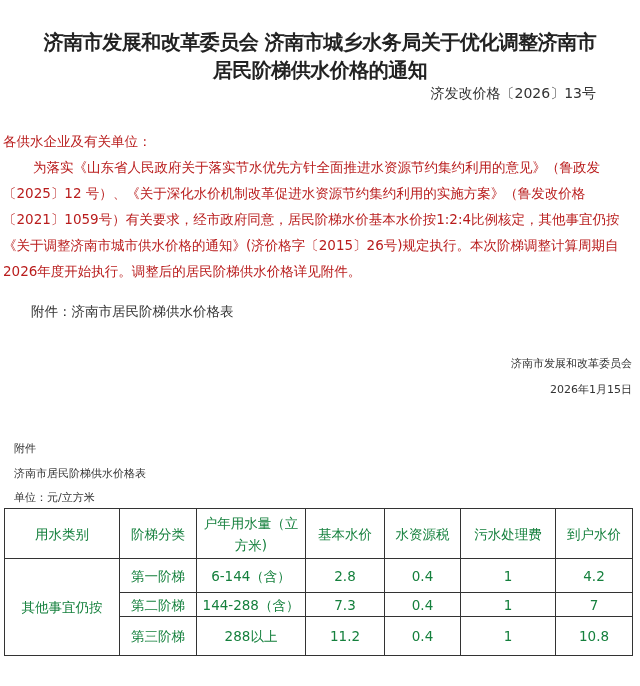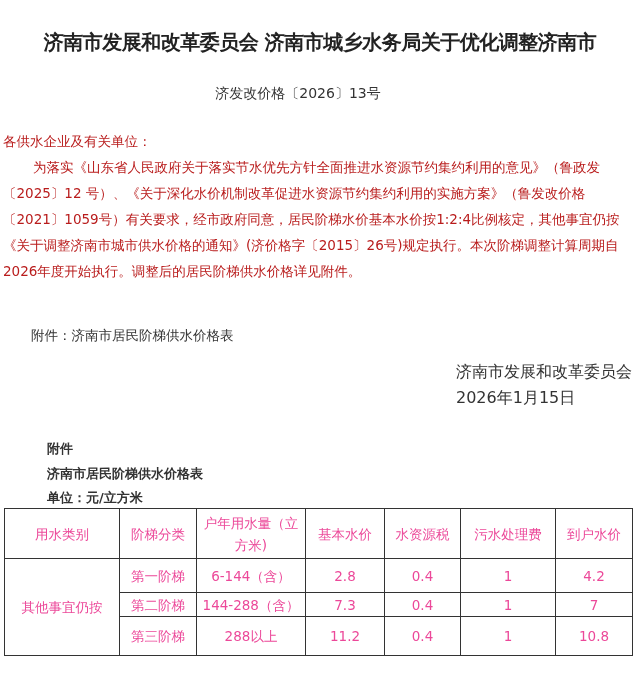--- a/index.html
+++ b/index.html
@@ -8,57 +8,58 @@
       font-family: "DejaVu Sans", "Liberation Sans", sans-serif;
       color: #333333;
     }
     .title {
       position: absolute; left: 0; top: 28px; width: 640px;
       text-align: center; font-size: 20px; font-weight: bold; line-height: 28px;
       color: #222222; letter-spacing: -0.5px;
     }
     .docno {
       position: absolute; left: 0; top: 83px; width: 596px;
-      text-align: center; font-size: 14px; line-height: 20px; color: #333;
+      text-align: right; font-size: 14px; line-height: 20px; color: #333;
     }
     .body {
       position: absolute; left: 3px; top: 128px; width: 634px;
       font-size: 13.5px; line-height: 26px; color: #b91c1c;
     }
     .body p { margin: 0; }
     .indent { text-indent: 30px; }
     .attach-note {
-      position: absolute; left: 31px; top: 300px; font-size: 13.5px; line-height: 22px; margin-top: 24px;
+      position: absolute; left: 31px; top: 300px; font-size: 13.5px; line-height: 22px;
     }
     .sign {
-      position: absolute; right: 8px; top: 359px; 
-      font-size: 16px; line-height: 26px;
+      position: absolute; right: 8px; top: 351px; text-align: right;
+      font-size: 11px; line-height: 26px;
     }
     .appendix {
-      position: absolute; left: 47px; top: 437px; font-size: 13px; line-height: 24.5px; font-weight: bold;
+      position: absolute; left: 14px; top: 437px; font-size: 11px; line-height: 24.5px;
     }
     table.price {
       position: absolute; left: 4px; top: 508px;
       border-collapse: collapse; table-layout: fixed;
-      font-size: 13.5px; color: #ec4899;
+      font-size: 13.5px; color: #15803d;
     }
     table.price td {
       border: 1.5px solid #333; text-align: center; vertical-align: middle;
       padding: 0 4px; line-height: 22px;
     }
     tr.h { height: 50px; }
     tr.r1 { height: 34px; }
     tr.r2 { height: 24px; }
     tr.r3 { height: 39px; }
   </style>
 </head>
 <body>
 
 <div class="title">
   <div>济南市发展和改革委员会 济南市城乡水务局关于优化调整济南市</div>
+  <div>居民阶梯供水价格的通知</div>
 </div>
 
 <div class="docno">济发改价格〔2026〕13号</div>
 
 <div class="body">
   <p>各供水企业及有关单位：</p>
   <p class="indent">为落实《山东省人民政府关于落实节水优先方针全面推进水资源节约集约利用的意见》（鲁政发〔2025〕12 号）、《关于深化水价机制改革促进水资源节约集约利用的实施方案》（鲁发改价格〔2021〕1059号）有关要求，经市政府同意，居民阶梯水价基本水价按1:2:4比例核定，其他事宜仍按《关于调整济南市城市供水价格的通知》(济价格字〔2015〕26号)规定执行。本次阶梯调整计算周期自2026年度开始执行。调整后的居民阶梯供水价格详见附件。</p>
 </div>
 
 <div class="attach-note">附件：济南市居民阶梯供水价格表</div>

